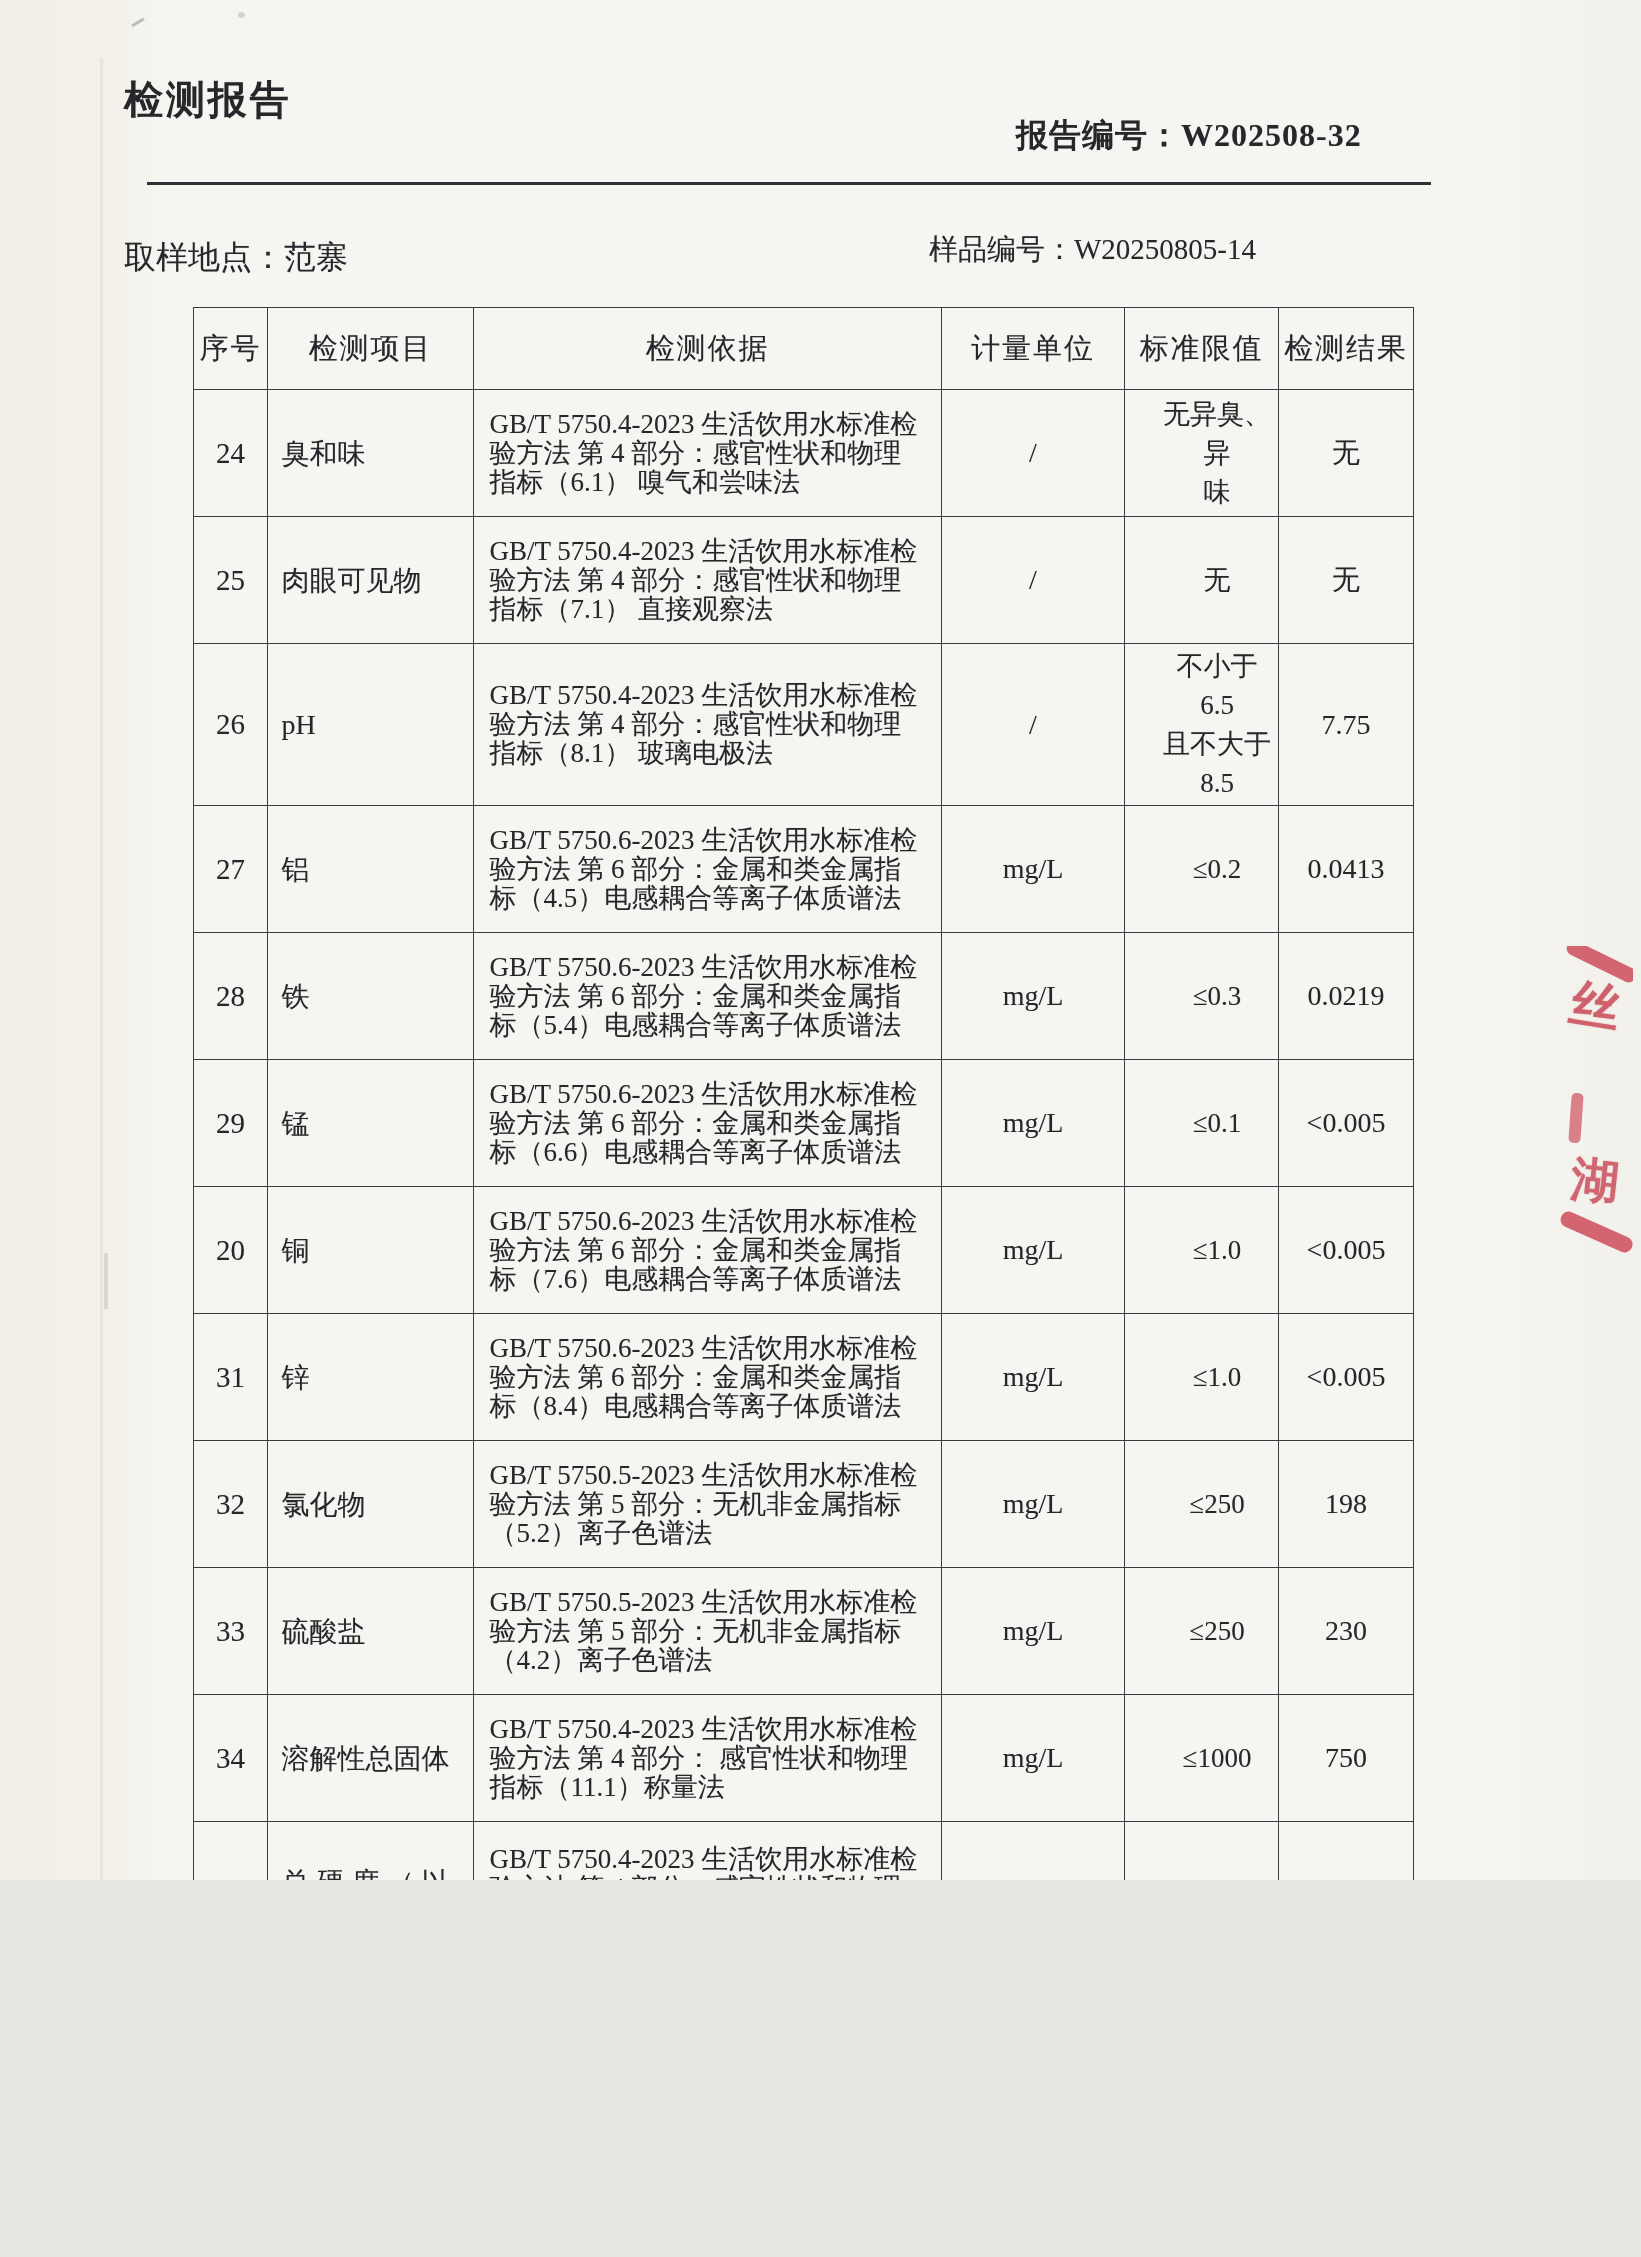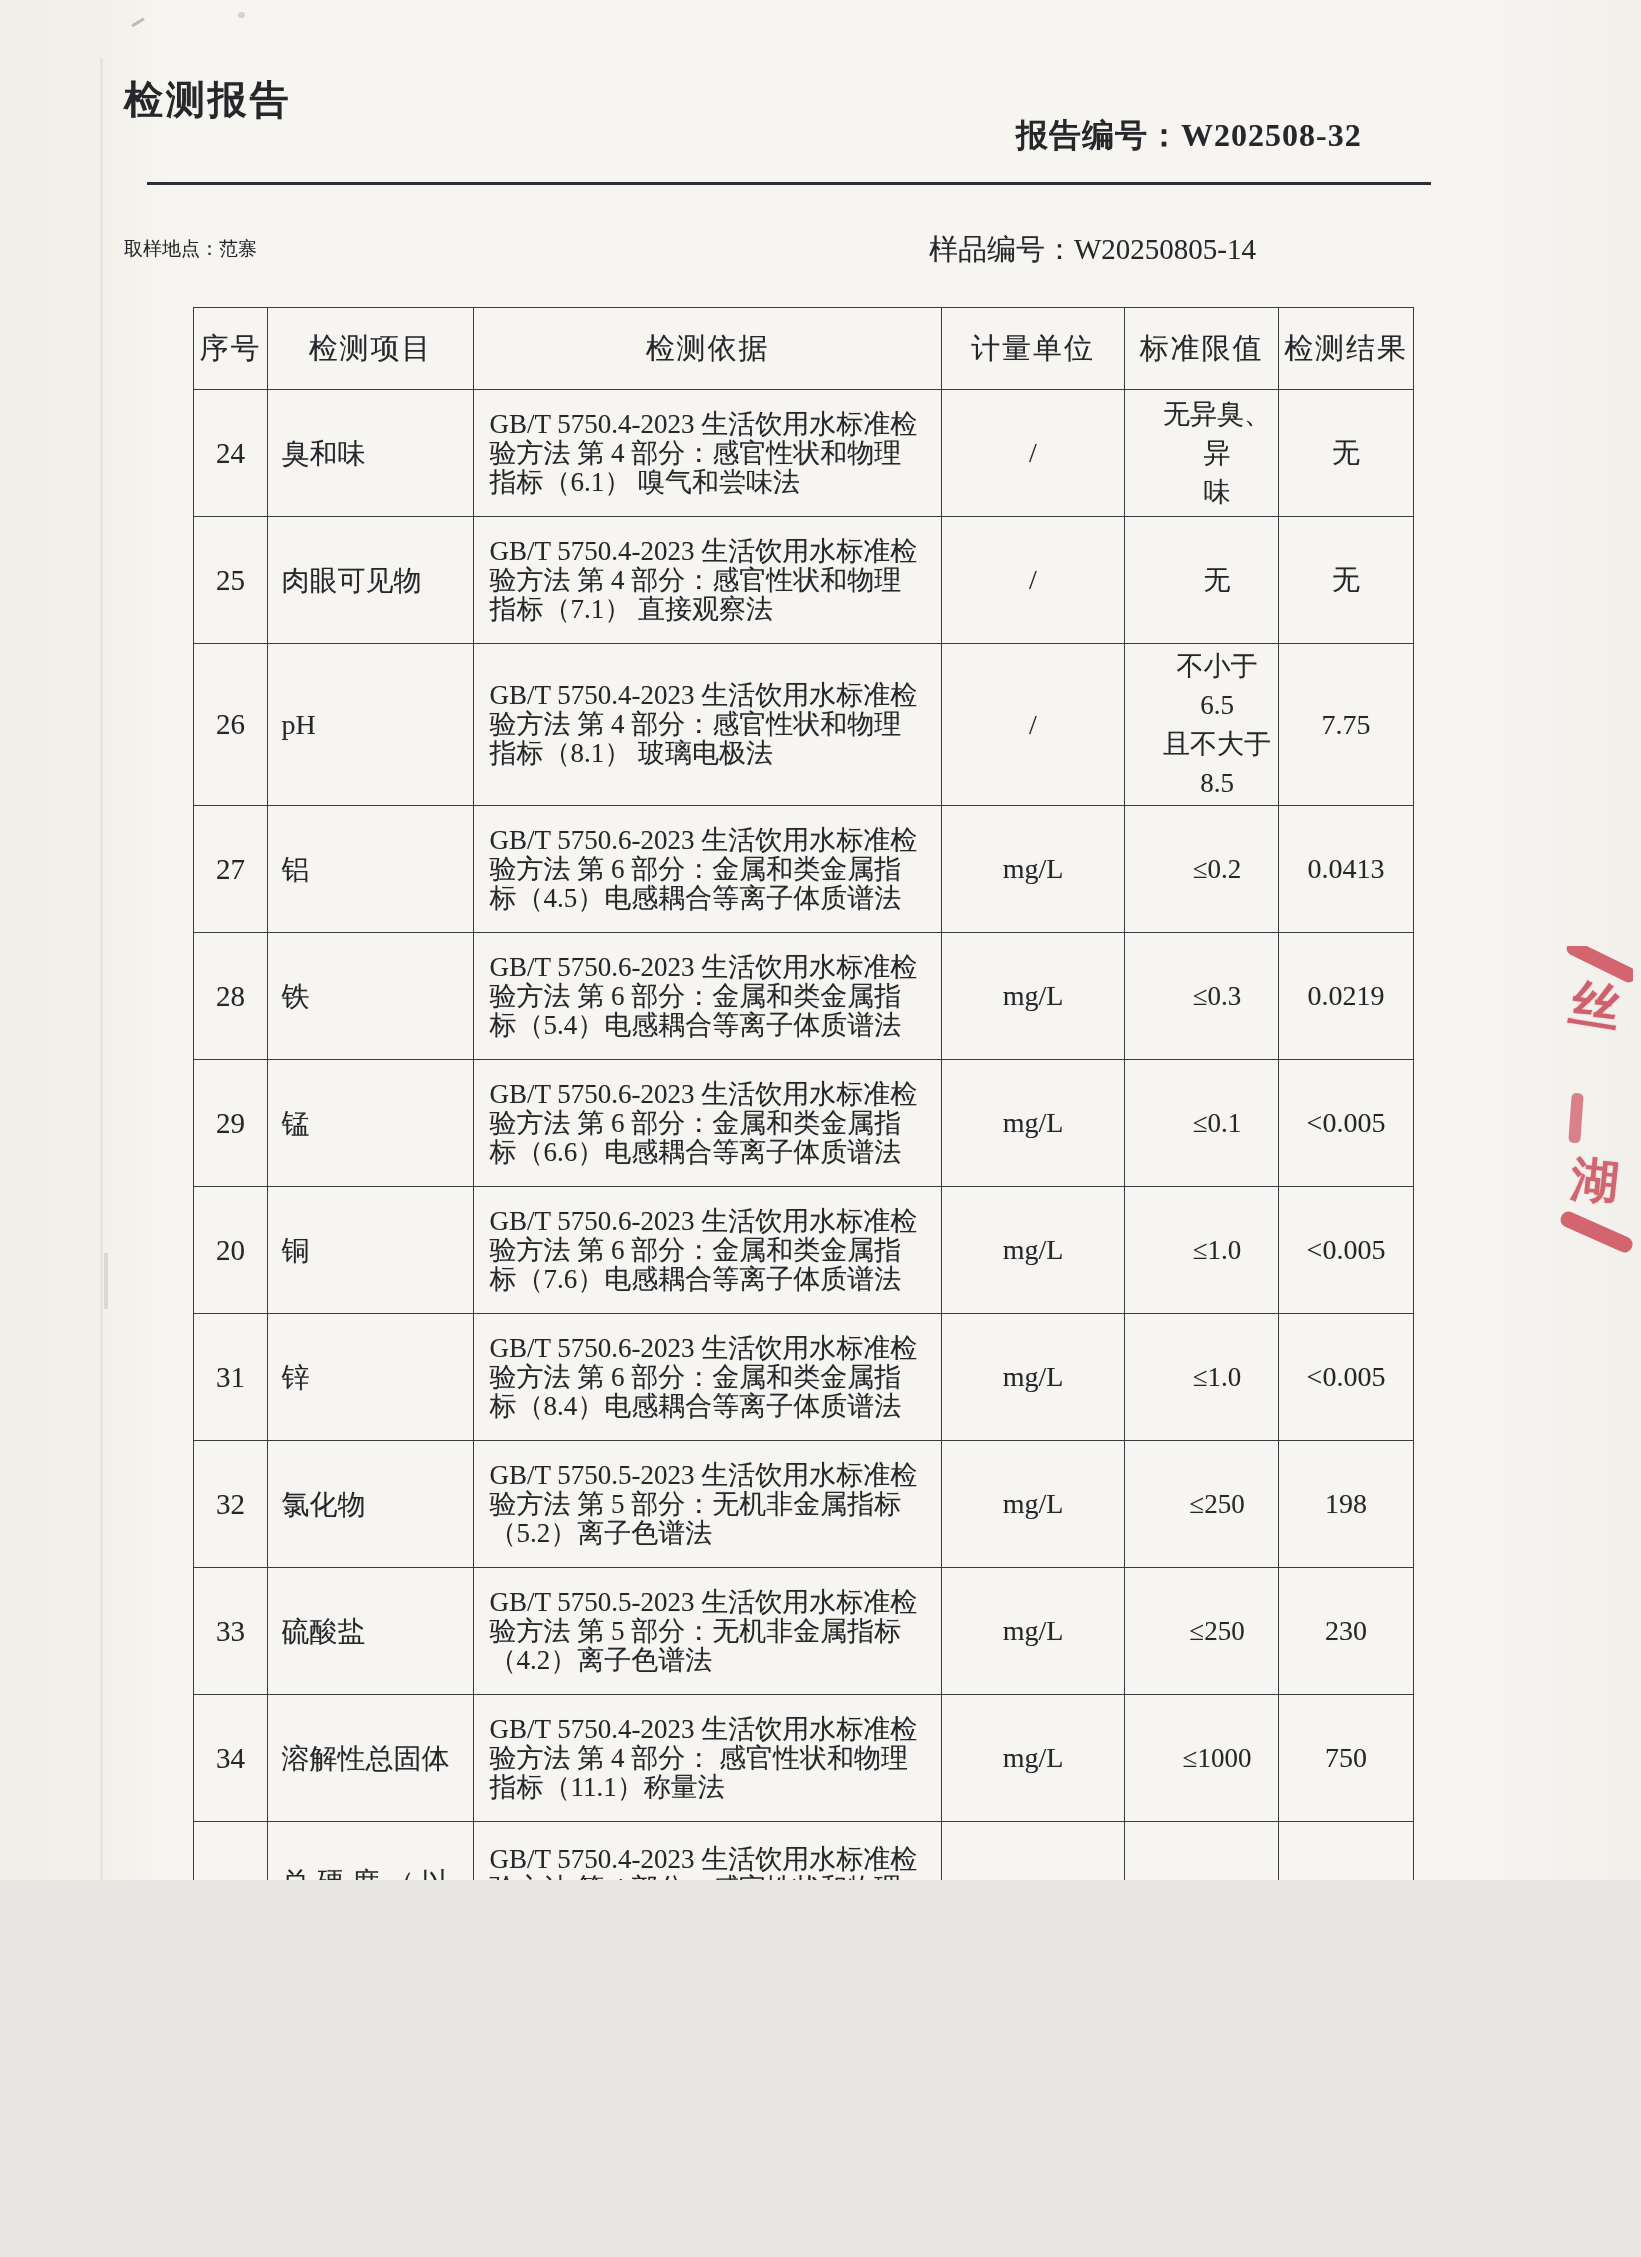--- a/index.html
+++ b/index.html
@@ -6,21 +6,21 @@
   .page{
     position:relative;width:1641px;height:1880px;overflow:hidden;
     background:linear-gradient(90deg,#f0eee6 0px,#f3f1ea 116px,#f6f5f1 164px,#f6f5f1 1477px,#f1f0eb 1641px);
     font-family:"Liberation Serif","DejaVu Serif",serif;
     color:#26262b;
     text-shadow:0 0 1px rgba(38,38,44,.18);
   }
   .title{position:absolute;left:124px;top:73px;font-size:39px;font-weight:bold;letter-spacing:2.9px;}
   .report-no{position:absolute;left:1016px;top:114px;font-size:32px;font-weight:bold;letter-spacing:1px;}
   .rule{position:absolute;left:147px;top:182px;width:1284px;height:2.9px;background:#2e2e34;}
-  .sampling{position:absolute;left:124px;top:236px;font-size:19px;}
+  .sampling{position:absolute;left:124px;top:236px;font-size:32px;}
   .sample-no{position:absolute;left:929px;top:230px;font-size:29px;}
 
   table.results{
     position:absolute;left:193px;top:307px;width:1221px;
     border-collapse:collapse;table-layout:fixed;
   }
   .results th,.results td{border:1.9px solid #3a3a41;overflow:hidden;}
   .results th{height:79px;font-size:29px;font-weight:normal;letter-spacing:1.9px;text-align:center;}
   .results td{font-size:28px;vertical-align:middle;}
   tr.r-n{height:127px;}

